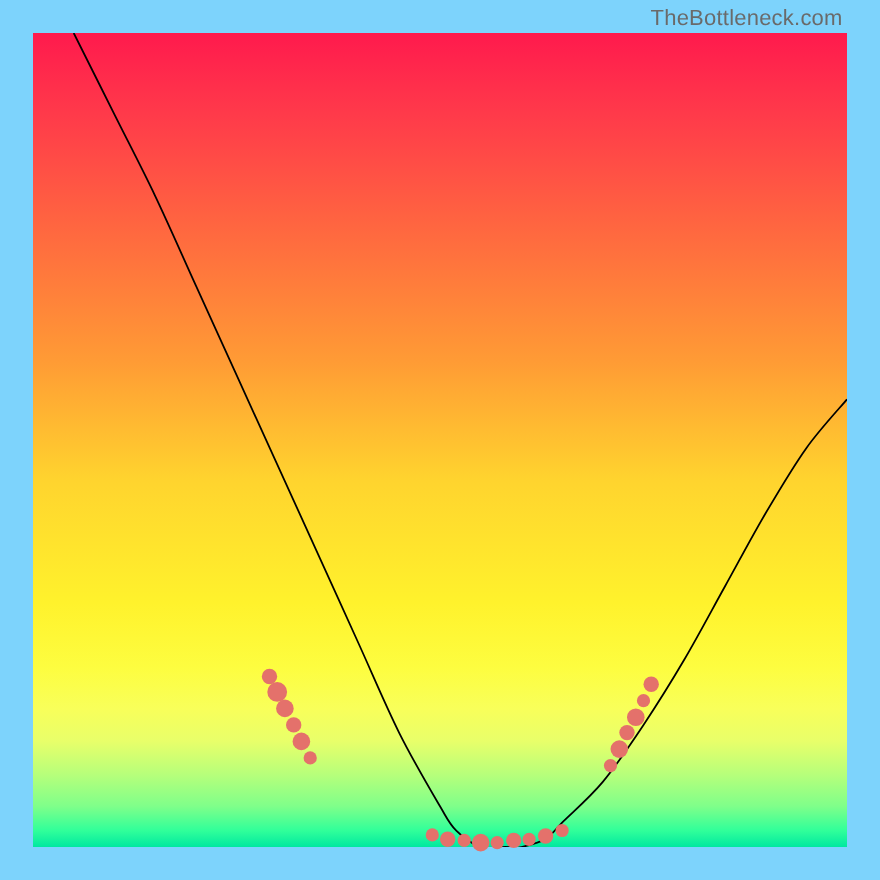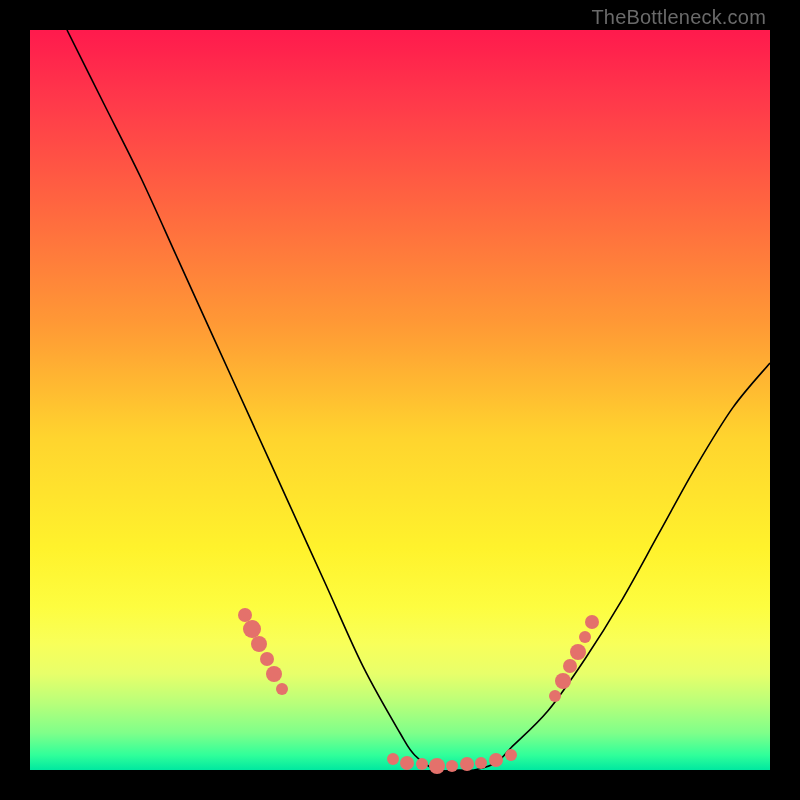--- a/index.html
+++ b/index.html
@@ -6,21 +6,21 @@
     margin: 0;
     padding: 0;
     width: 800px;
     height: 800px;
     overflow: hidden;
     font-family: Arial, Helvetica, sans-serif;
   }
   .frame {
     width: 800px;
     height: 800px;
-    background: #000000;
+    background: #7dd3fc;
     position: relative;
     box-sizing: border-box;
     padding-left: 24px;
   }
   .plot-area {
     position: absolute;
     left: 30px;
     top: 30px;
     width: 740px;
     height: 740px;

